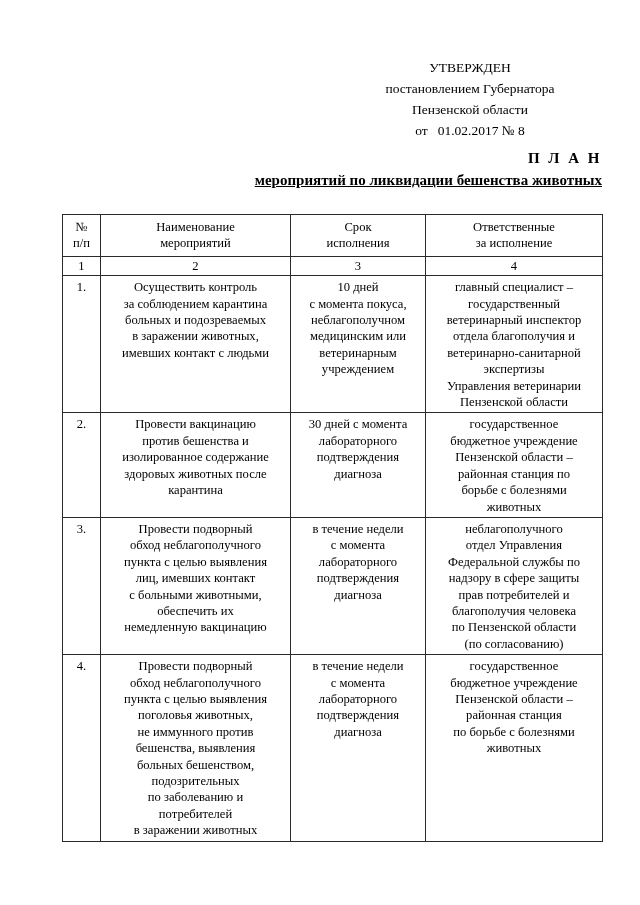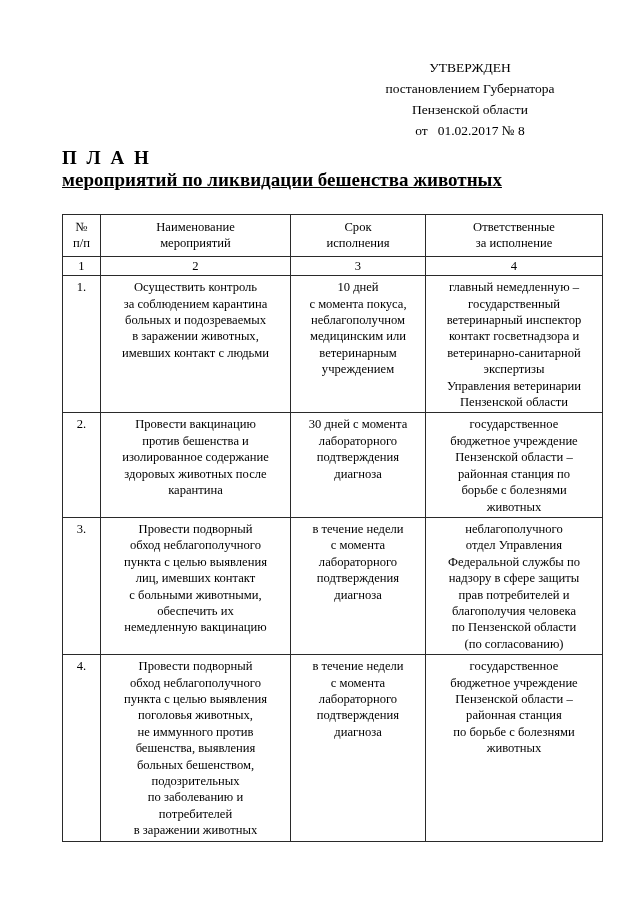--- a/index.html
+++ b/index.html
@@ -33,23 +33,23 @@
     line-height: 21px;
   }
   .approval .line { white-space: pre; }
 
   
   .doc-title {
     position: absolute;
     left: 62px;
     top: 148px;
     width: 540px;
-    text-align: left;
+    text-align: right;
     font-weight: bold;
-    font-size: 19px;
+    font-size: 15px;
     line-height: 20px;
   }
   .doc-title .plan-word {
     letter-spacing: 2.5px;
     display: block;
     margin-bottom: 2px;
   }
   .doc-title .sub { display: block; text-decoration: underline; }
 
   
@@ -156,24 +156,24 @@
           </td>
           <td class="cell-text">
             <span class="ln">10 дней</span>
             <span class="ln">с момента покуса,</span>
             <span class="ln">неблагополучном</span>
             <span class="ln">медицинским или</span>
             <span class="ln">ветеринарным</span>
             <span class="ln">учреждением</span>
           </td>
           <td class="cell-text">
-            <span class="ln">главный немедленную –</span>
+            <span class="ln">главный специалист –</span>
             <span class="ln">государственный</span>
             <span class="ln">ветеринарный инспектор</span>
-            <span class="ln">контакт госветнадзора и</span>
+            <span class="ln">отдела благополучия и</span>
             <span class="ln">ветеринарно-санитарной</span>
             <span class="ln">экспертизы</span>
             <span class="ln">Управления ветеринарии</span>
             <span class="ln">Пензенской области</span>
           </td>
         </tr>
         <tr>
           <td class="cell-num">2.</td>
           <td class="cell-text">
             <span class="ln">Провести вакцинацию</span>

